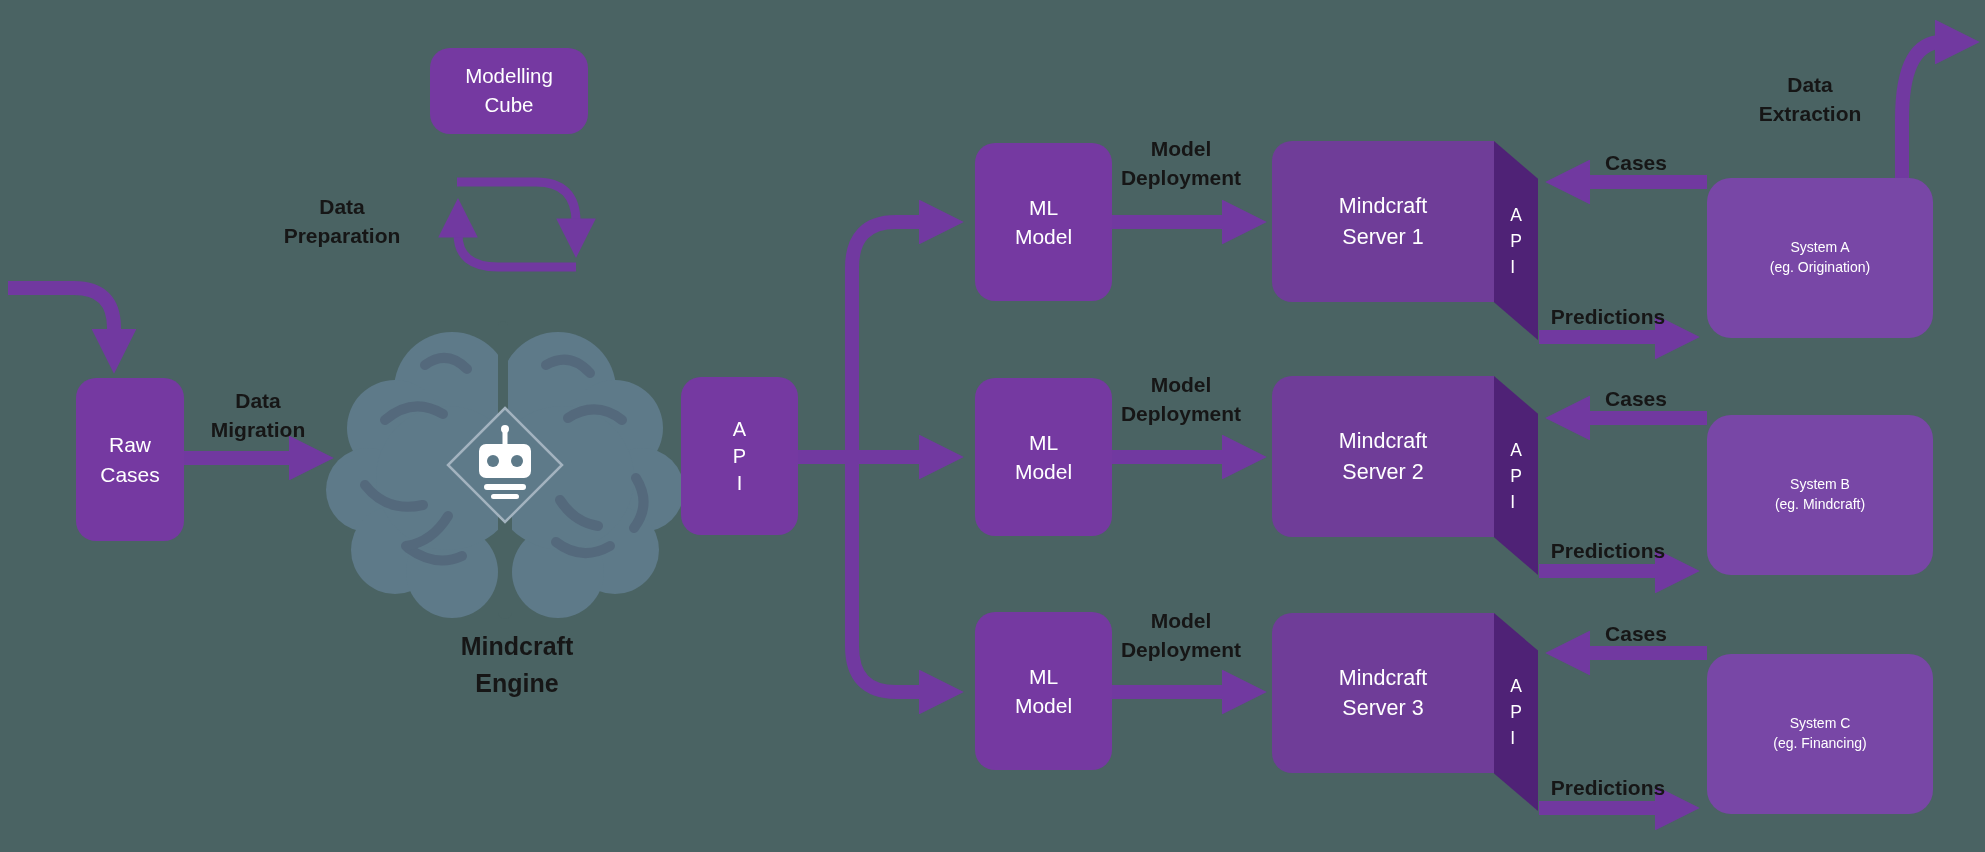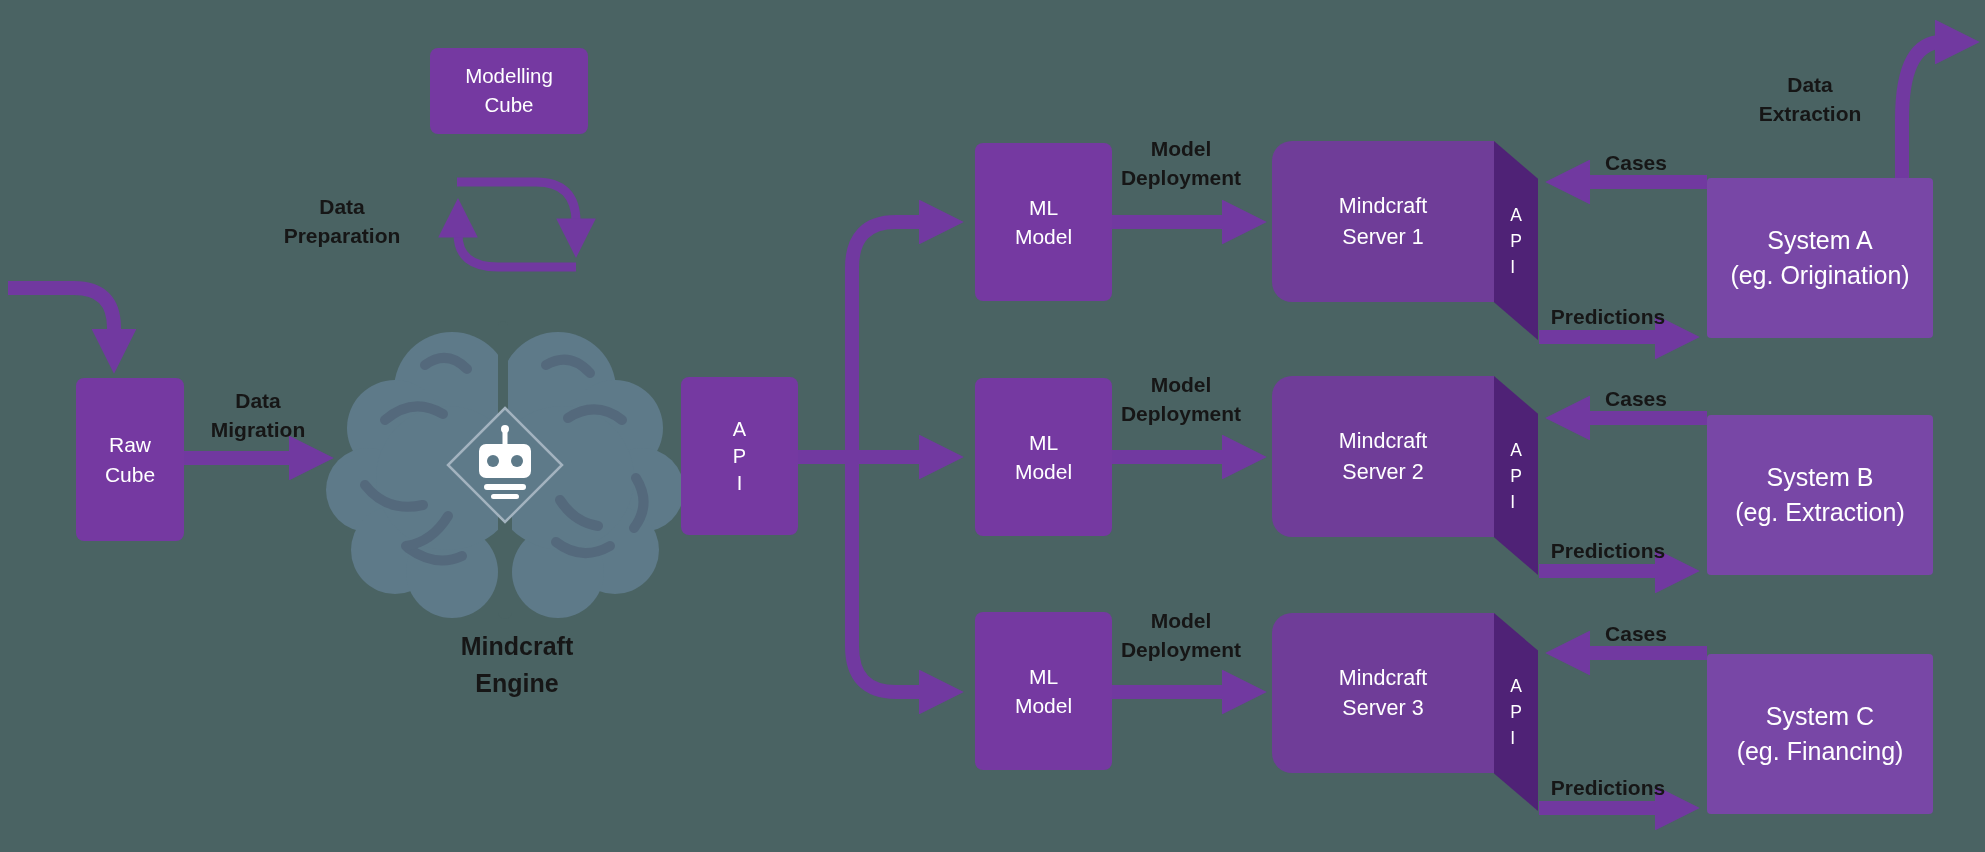--- a/index.html
+++ b/index.html
@@ -11,38 +11,38 @@
   html,body{margin:0;padding:0;background:#222;}
   .canvas{
     position:relative; width:1985px; height:852px; overflow:hidden;
     background:var(--background);
     font-family:"Liberation Sans", sans-serif;
   }
   .layer{position:absolute;left:0;top:0;width:100%;height:100%;pointer-events:none;}
   .node{
     position:absolute; display:flex; align-items:center; justify-content:center;
     text-align:center; color:var(--text-white); white-space:pre-line;
-    background:var(--box-purple); border-radius:8px;
+    background:var(--box-purple); border-radius:20px;
     font-size:21px; line-height:1.4; z-index:2;
   }
   .blabel{
     position:absolute; text-align:center; color:var(--label-black);
     font-weight:bold; font-size:21px; line-height:29px; white-space:pre-line; z-index:3;
   }
   .arrow{stroke:var(--arrow-purple); stroke-width:14; fill:none;}
   .cycle{stroke:var(--arrow-purple); stroke-width:9; fill:none;}
   .flap{
     position:absolute; left:1494px; width:44px; z-index:3;
     background:var(--flap-purple); color:var(--text-white);
     display:flex; align-items:center; justify-content:center;
     white-space:pre-line; font-size:17.5px; line-height:26px;
     clip-path:polygon(0 0, 100% 19%, 100% 100%, 0 81%);
   }
   .server{left:1272px; width:222px; background:var(--server-purple); border-radius:20px 0 0 20px;}
-  .system{left:1707px; width:226px; background:var(--system-purple); border-radius:4px; font-size:25px;}
+  .system{left:1707px; width:226px; background:var(--system-purple); border-radius:24px; font-size:14px;}
   .mlmodel{left:975px; width:137px; height:158px;}
 </style>
 </head>
 <body>
 
 <div class="canvas">
 
   <svg class="layer" viewBox="0 0 1985 852">
     <defs>
       <marker id="ah" viewBox="0 0 3.2 3.2" markerWidth="3.2" markerHeight="3.2" refX="0.5" refY="1.6" orient="auto" markerUnits="strokeWidth">
@@ -121,21 +121,21 @@
     <path class="arrow" d="M 1539 571 H 1662" marker-end="url(#ah)"></path>
     <path class="arrow" d="M 1539 808 H 1662" marker-end="url(#ah)"></path>
 
     <path class="arrow" d="M 1902 178 V 120 Q 1902 42 1942 42" marker-end="url(#ah)"></path>
   </svg>
 
   <div class="node" style="left:430px;top:48px;width:158px;height:86px;font-size:20.5px;">Modelling
 Cube</div>
 
   <div class="node" style="left:76px;top:378px;width:108px;height:163px;">Raw
-Cube</div>
+Cases</div>
 
   <div class="node" style="left:681px;top:377px;width:117px;height:158px;font-size:20px;line-height:27px;">A
 P
 I</div>
 
   <div class="node mlmodel" style="top:143px;">ML
 Model</div>
   <div class="node mlmodel" style="top:378px;">ML
 Model</div>
   <div class="node mlmodel" style="top:612px;">ML
@@ -154,21 +154,21 @@
   <div class="flap" style="top:376px;height:199px;">A
 P
 I</div>
   <div class="flap" style="top:613px;height:198px;">A
 P
 I</div>
 
   <div class="node system" style="top:178px;height:160px;">System A
 (eg. Origination)</div>
   <div class="node system" style="top:415px;height:160px;">System B
-(eg. Extraction)</div>
+(eg. Mindcraft)</div>
   <div class="node system" style="top:654px;height:160px;">System C
 (eg. Financing)</div>
 
   <div class="blabel" style="left:242px;top:192px;width:200px;">Data
 Preparation</div>
   <div class="blabel" style="left:158px;top:386px;width:200px;">Data
 Migration</div>
   <div class="blabel" style="left:397px;top:628px;width:240px;font-size:25px;line-height:37px;">Mindcraft
 Engine</div>
 

